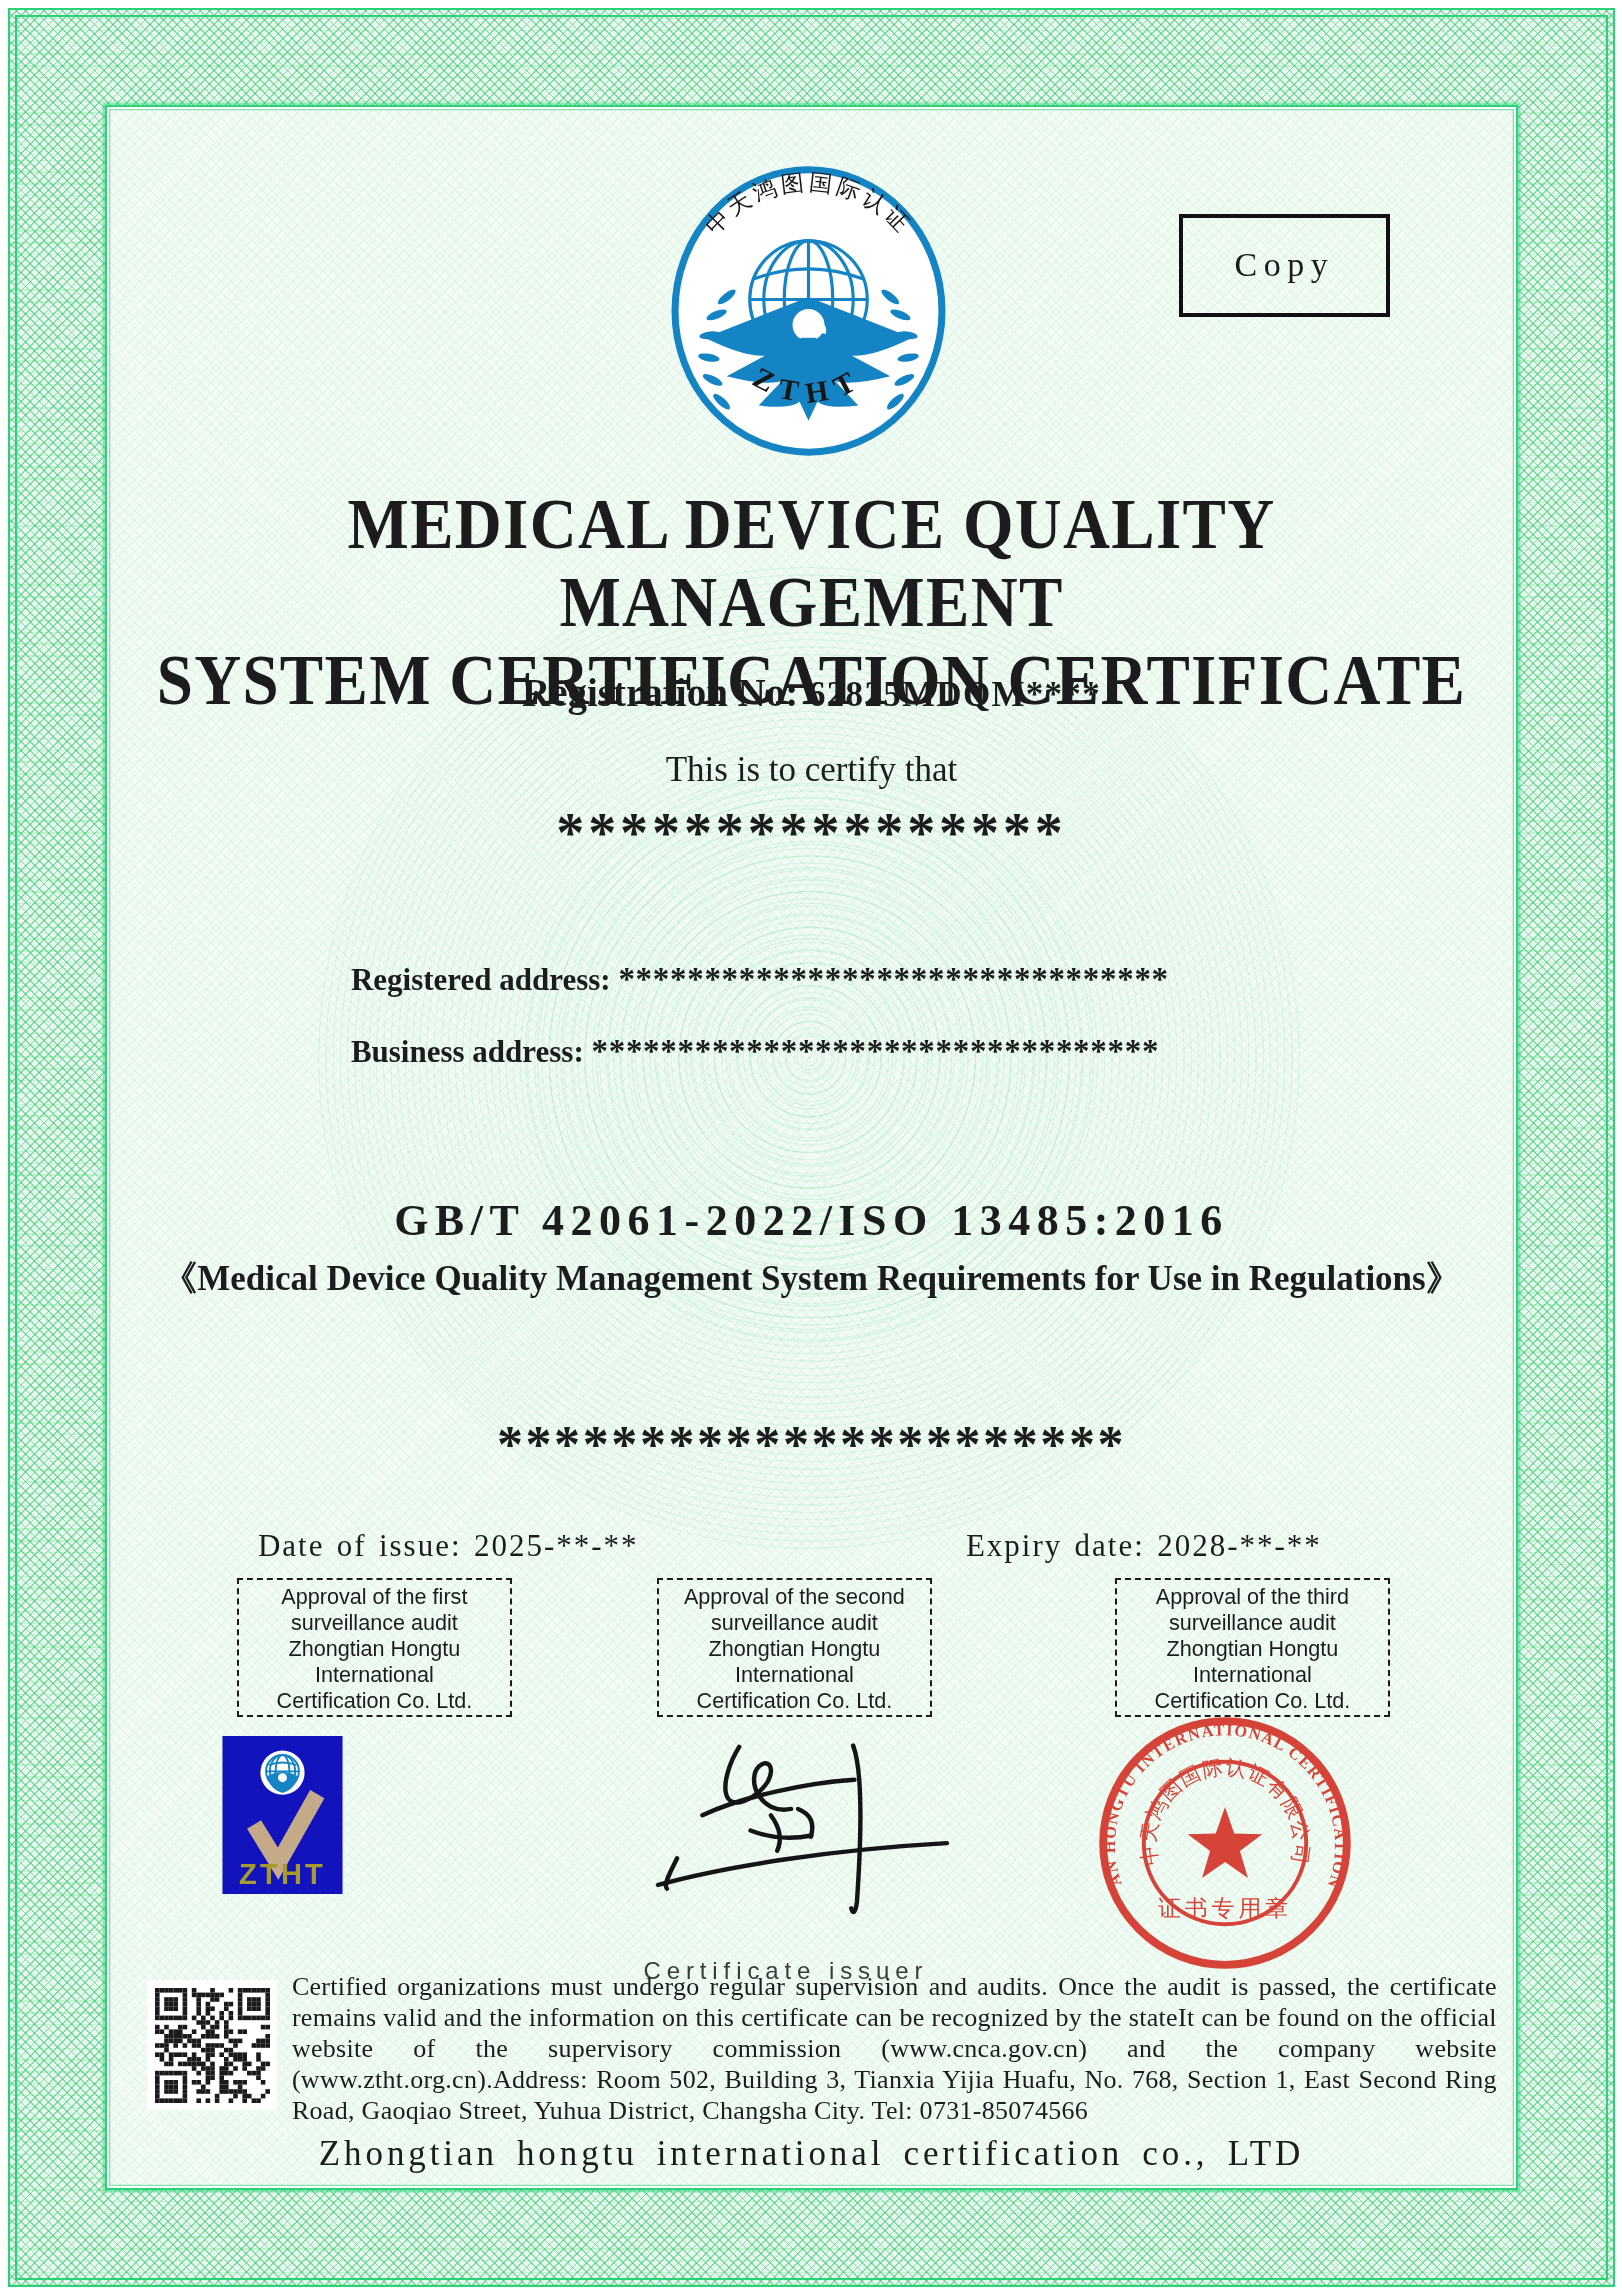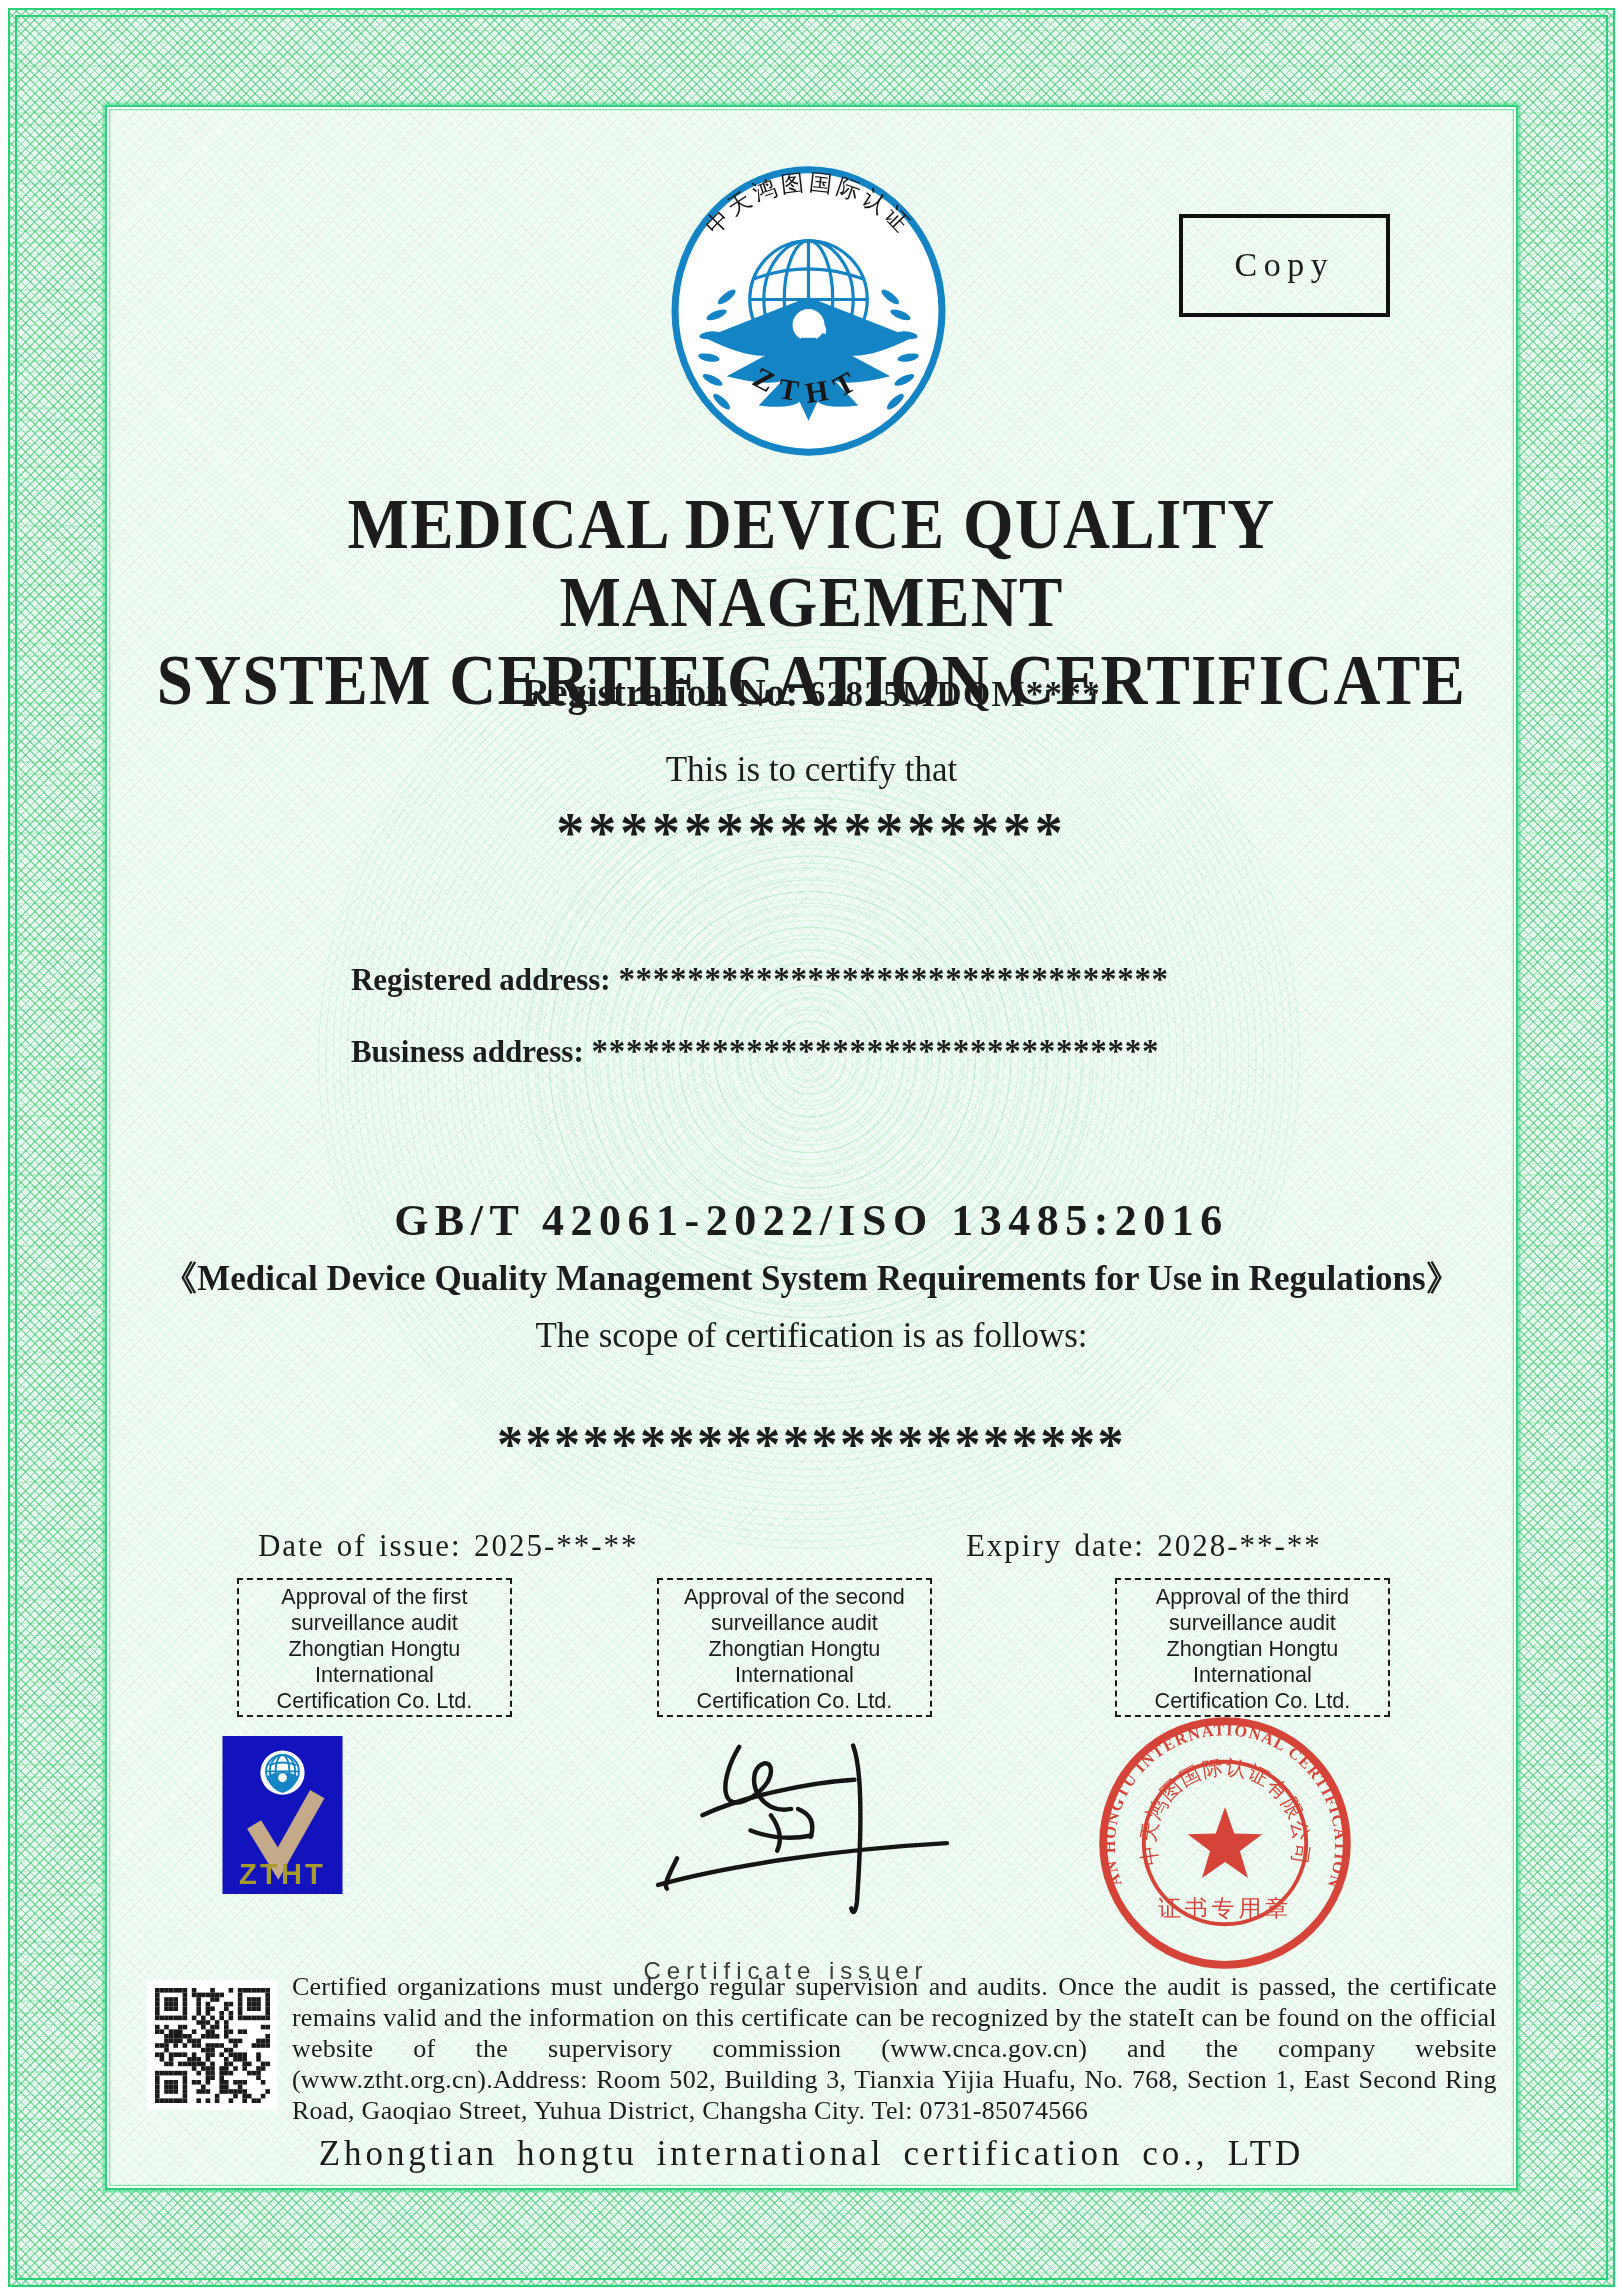--- a/index.html
+++ b/index.html
@@ -145,21 +145,20 @@
 
       <div class="abs addr addr1">
         <span>Registered address: </span><span class="val">********************************</span>
       </div>
       <div class="abs addr addr2">
         <span>Business address: </span><span class="val">*********************************</span>
       </div>
 
       <div class="abs ctr std-code">GB/T 42061-2022/ISO 13485:2016</div>
       <div class="abs ctr std-name">《Medical Device Quality Management System Requirements for Use in Regulations》</div>
-      <div class="abs ctr scope-intro">The scope of certification is as follows:</div>
       <div class="abs ctr masked-scope">**********************</div>
 
       <div class="abs dates" style="left:0;width:100%;height:39px;">
         <span class="date-issue">
           <span>Date of issue: </span><span>2025-**-**</span>
         </span>
         <span class="date-expiry">
           <span>Expiry date: </span><span>2028-**-**</span>
         </span>
       </div>

